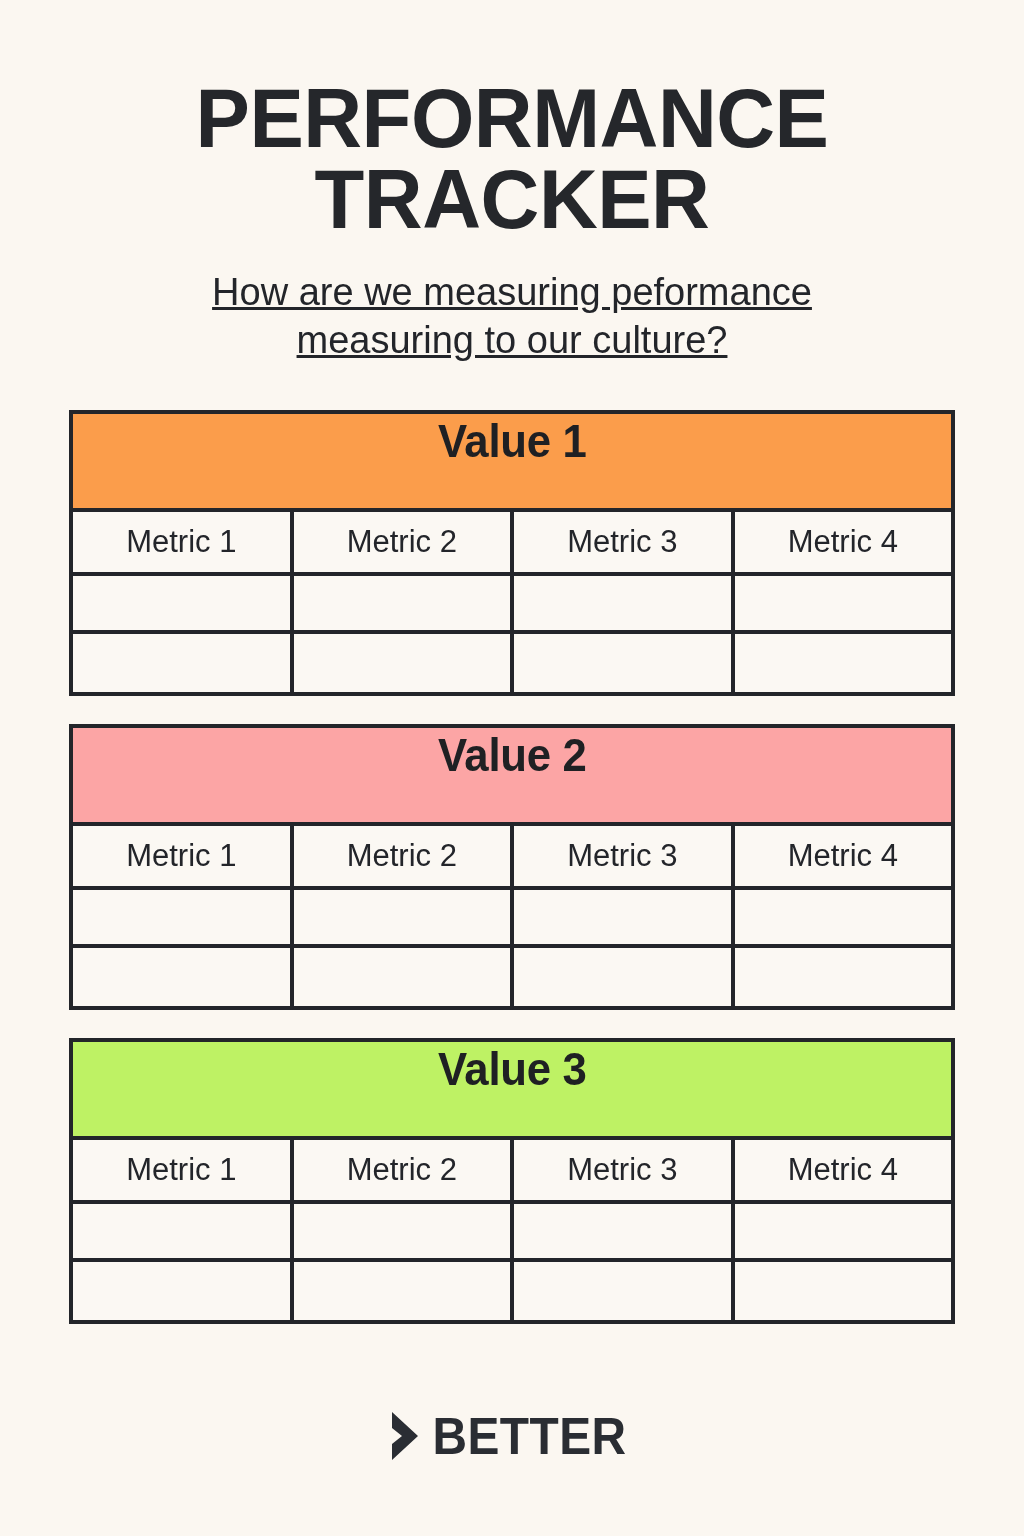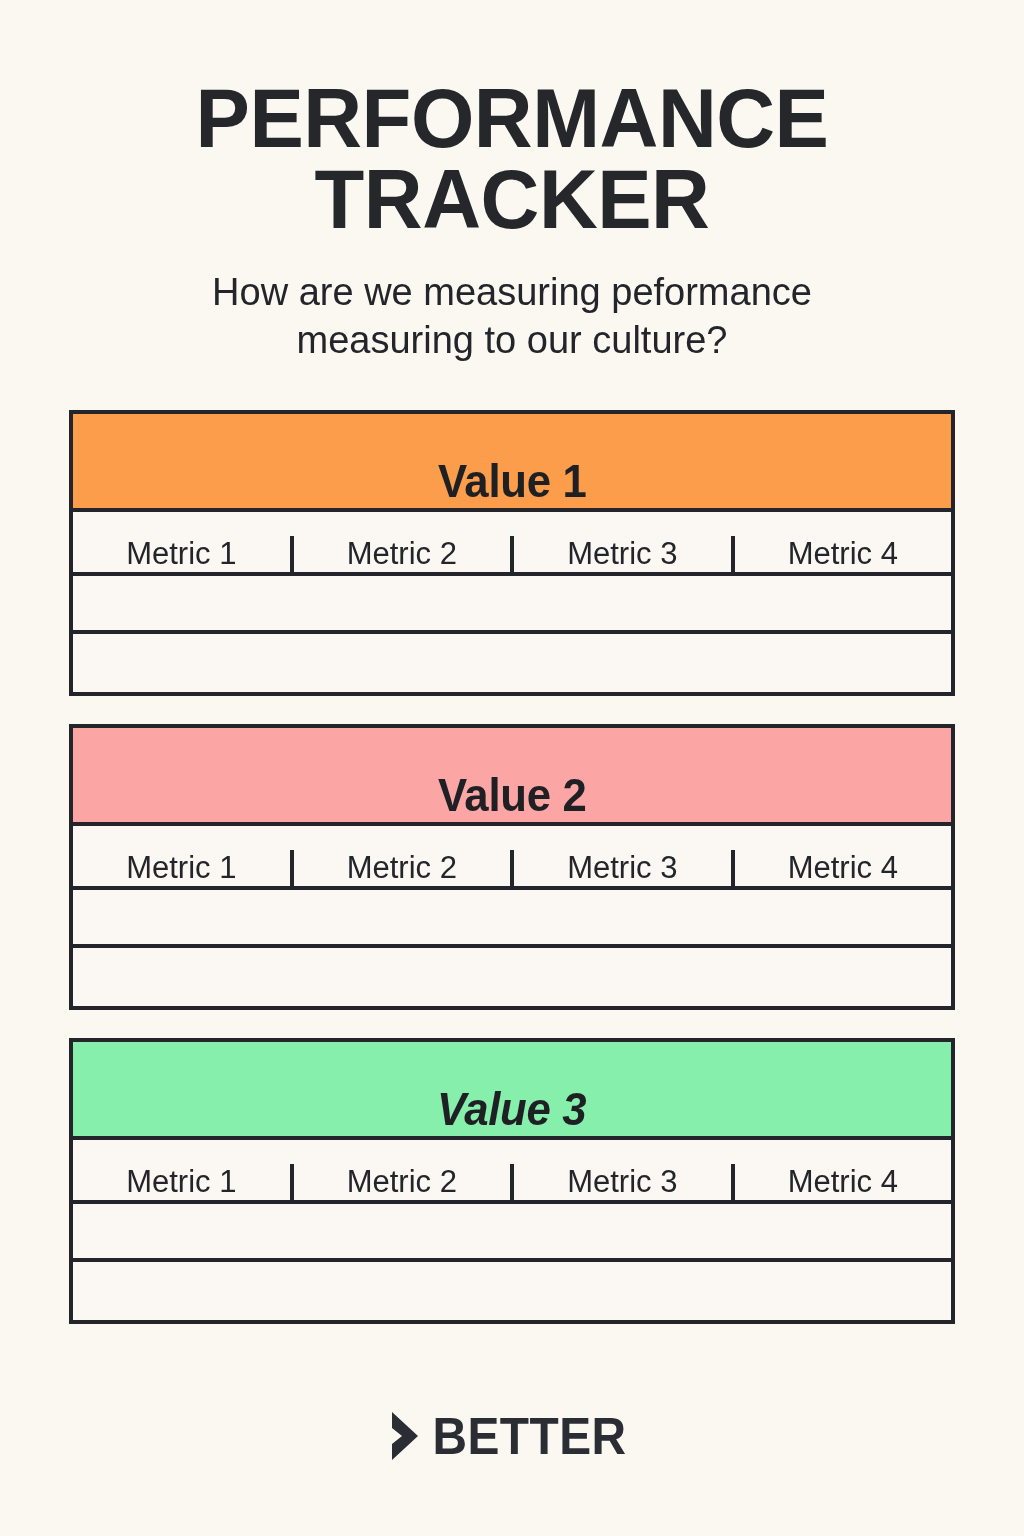--- a/index.html
+++ b/index.html
@@ -47,58 +47,58 @@
   .subtitle {
     margin: 30px auto 0 auto;
     font-size: 38px;
     line-height: 1.25;
     font-weight: 400;
     color: #23252A;
     max-width: 760px;
   }
   .subtitle .subtitle-line {
     display: block;
+    text-decoration: underline;
   }
 
   
   .tables {
     margin-top: 46px;
     width: 886px;
     display: flex;
     flex-direction: column;
     gap: 28px;
   }
 
   .value-table {
     border: 4px solid #23252A;
     background: #FBF8F3;
     box-sizing: border-box;
   }
 
   .value-header {
     height: 98px;
     display: flex;
-    align-items: flex-end;
+    align-items: flex-start;
     justify-content: center;
     border-bottom: 4px solid #23252A;
     box-sizing: border-box;
   }
   .value-header-text {
     font-size: 46px;
     font-weight: 700;
     color: #1F2023;
     letter-spacing: -0.3px;
     transform: scaleX(0.95);
   }
 
   .metric-row {
     display: flex;
     height: 64px;
     box-sizing: border-box;
-    align-items: flex-end;
   }
   .metric-row.header-row {
     border-bottom: 4px solid #23252A;
   }
   .metric-row.entry-row {
     height: 58px;
   }
   .metric-row.entry-row.divider {
     border-bottom: 4px solid #23252A;
   }
@@ -204,21 +204,21 @@
       </div>
       <div class="metric-row entry-row">
         <div class="metric-cell empty"></div>
         <div class="metric-cell empty"></div>
         <div class="metric-cell empty"></div>
         <div class="metric-cell empty"></div>
       </div>
     </div>
 
     <div class="value-table">
-      <div class="value-header" style="background-color: #86efac; font-style: italic;">
+      <div class="value-header" style="background-color: #bef264;">
         <span class="value-header-text">Value 3</span>
       </div>
       <div class="metric-row header-row">
         <div class="metric-cell">Metric 1</div>
         <div class="metric-cell">Metric 2</div>
         <div class="metric-cell">Metric 3</div>
         <div class="metric-cell">Metric 4</div>
       </div>
       <div class="metric-row entry-row divider">
         <div class="metric-cell empty"></div>

